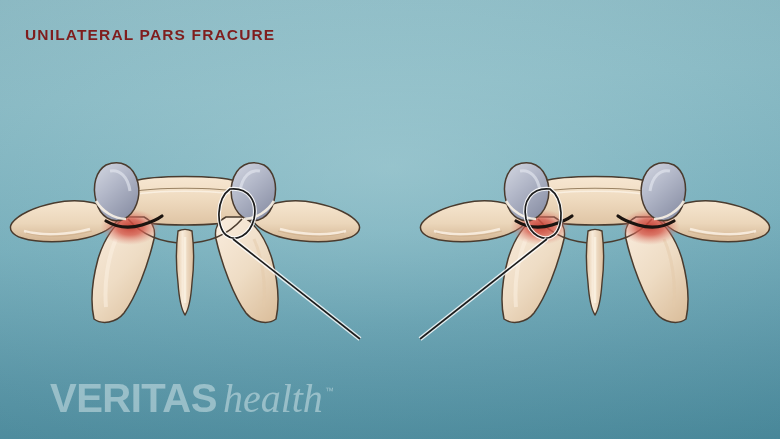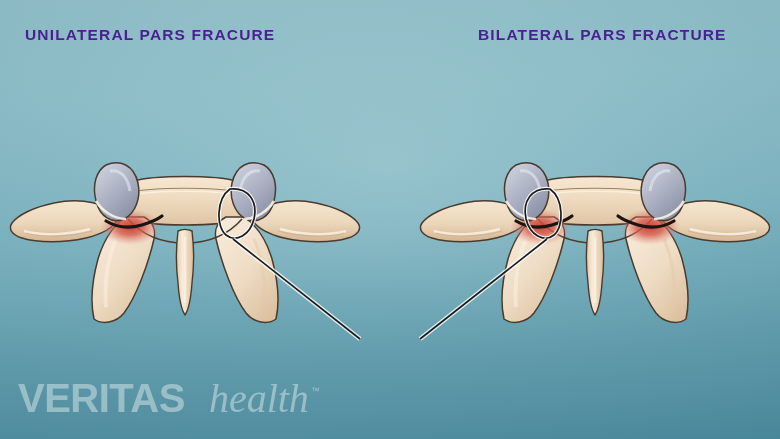--- a/index.html
+++ b/index.html
@@ -15,63 +15,62 @@
     position:absolute;inset:0;
     background:linear-gradient(177deg,#93bfc8 0%,#8cbcc6 22%,#79b0bd 52%,#5d98a9 80%,#4b8a9c 100%);
   }
   #bg-vignette{
     position:absolute;inset:0;
     background:radial-gradient(ellipse 95% 80% at 50% 38%,rgba(176,212,218,.45) 0%,rgba(150,196,206,.12) 45%,rgba(46,110,128,.16) 100%);
   }
   .title{
     position:absolute;top:26px;
     font-size:15.5px;font-weight:bold;letter-spacing:1.15px;
-    color:#4c1d95;white-space:nowrap;
+    color:#7f1d1d;white-space:nowrap;
   }
   #title-left{left:25px;}
   #title-right{left:478px;}
   .figure{position:absolute;top:143px;}
   #figure-left{left:2px;}
   #figure-right{left:412px;}
   #pars-label{
     position:absolute;left:0;right:0;top:336px;
     text-align:center;font-size:15.5px;color:#32383a;
     letter-spacing:.25px;
     text-shadow:0 0 7px #e2f0f2,0 0 12px #dcedf0,0 0 18px rgba(226,240,242,.85);
   }
   #watermark{
     position:absolute;left:18px;top:378px;
     display:flex;align-items:baseline;
     opacity:.5;
   }
   #wm-veritas{
     font-size:40px;font-weight:bold;letter-spacing:-0.5px;
-    color:#d8e9ec;line-height:1;
+    color:#d8e9ec;line-height:1;margin-left:32px;
   }
   #wm-health{
     font-family:"Liberation Serif",serif;
     font-style:italic;font-size:40px;color:#d8e9ec;
-    line-height:1;margin-left:24px;
+    line-height:1;margin-left:6px;
   }
   #wm-tm{
     font-size:9px;color:#d8e9ec;margin-left:2px;
     position:relative;top:-18px;
   }
 </style>
 </head>
 <body>
 
 <div id="stage">
 
   <div id="bg"></div>
   <div id="bg-vignette"></div>
 
   <div class="title" id="title-left">UNILATERAL PARS FRACURE</div>
 
-  <div class="title" id="title-right">BILATERAL PARS FRACTURE</div>
 
   <div class="figure" id="figure-left">
   <svg width="366" height="200" viewBox="0 0 366 200" xmlns="http://www.w3.org/2000/svg">
     <defs>
       <linearGradient id="bodyG_L" x1="0" y1="0" x2="0" y2="1">
         <stop offset="0%" stop-color="#F7E7D2"></stop>
         <stop offset="45%" stop-color="#EFDBC0"></stop>
         <stop offset="100%" stop-color="#DFC4A4"></stop>
       </linearGradient>
       <linearGradient id="wingGL" x1="0" y1="0" x2="0" y2="1">

